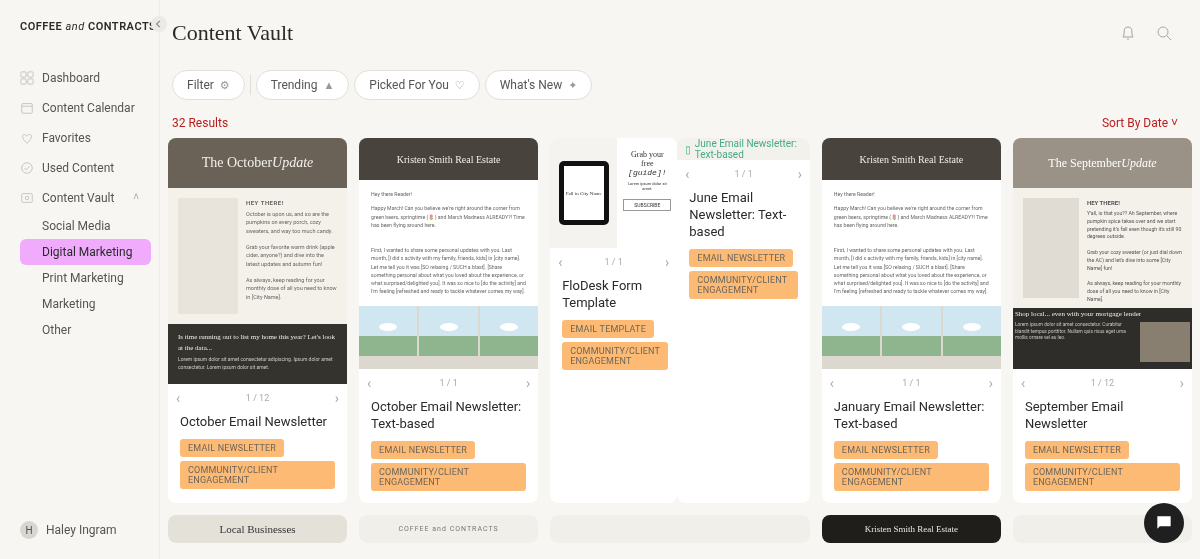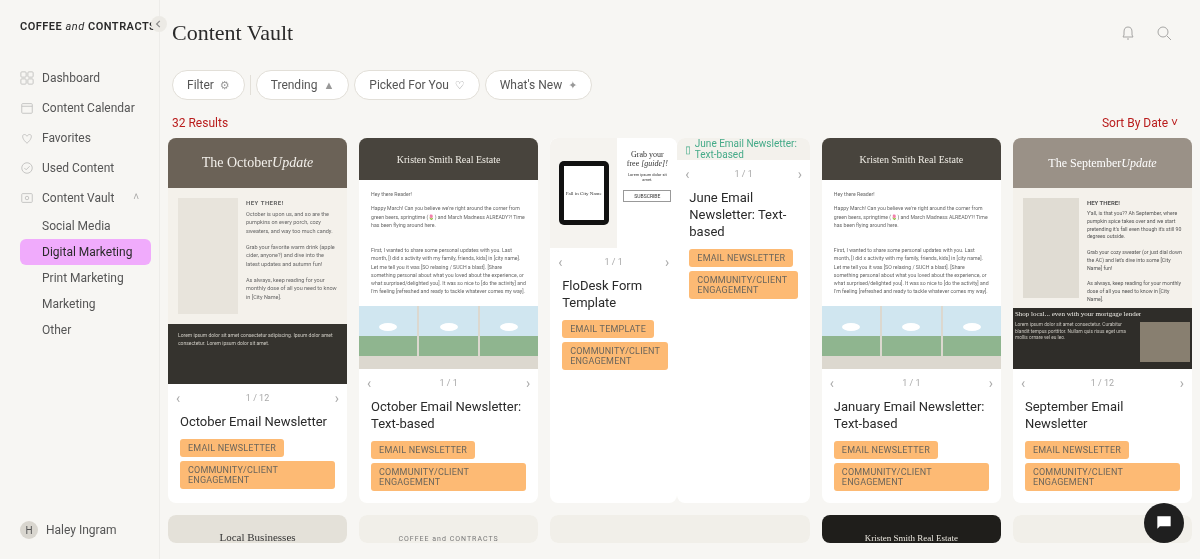--- a/index.html
+++ b/index.html
@@ -209,21 +209,21 @@
 .flodesk .tablet .scr {
   width: 40px; height: 54px; background: #fff;
   display:flex;align-items:center;justify-content:center;
   font-size:5px;color:#333;text-align:center;font-family:Georgia,serif;
 }
 .flodesk .fright {
   flex: 1; padding: 12px 6px;
   text-align: center; font-size: 7px; color: #333;
 }
 .flodesk .fright .fgrab { font-family: Georgia, serif; font-size: 8px; }
-.flodesk .fright .fem { font-style: italic; }
+.flodesk .fright .fem { font-style: italic; font-family: Liberation Mono, monospace; }
 .flodesk .fright .btn { display:inline-block;margin-top:8px;border:1px solid #999;padding:2px 10px;font-size:5px;}
 .sept .sbanner {
   height: 50px;
   background: linear-gradient(0deg,#9a9187,#9a9187);
   color: #fff; display:flex;align-items:center;justify-content:center;
   font-family: Georgia, serif; font-size: 12px;
 }
 .sept .sbody {
   background: #f4f1eb; height: 120px; display:flex; padding: 10px; gap:8px;
 }
@@ -250,21 +250,21 @@
 .tag {
   font-size: 9px; letter-spacing: 0.2px;
   background: #fdba74; color: #6b665c;
   padding: 4px 8px; border-radius: 3px;
   text-transform: uppercase;
 }
 .alt-thumb {
   height: 22px; background: #f3f1ec; display:flex;align-items:center;
   font-size:10px; color:#4a8; padding-left:8px;
 }
-.row2 .thumb { height: 28px; display:flex;align-items:flex-end;justify-content:center; }
+.row2 .thumb { height: 28px; display:flex;align-items:center;justify-content:center; }
 .row2 .dk { background:#1f1e1b; color:#e9e6de; font-family:Georgia,serif; font-size:9px;}
 .row2 .lt { background:#f1efe9; color:#777; font-size:7px; letter-spacing:1px;}
 .row2 .gr { background:#e4e1d9; font-family:Georgia,serif; font-size:11px; color:#333;}
 .chat-btn {
   position: fixed; bottom: 16px; right: 16px;
   width: 40px; height: 40px; border-radius: 50%;
   background: #1f1f1f; display:flex;align-items:center;justify-content:center;
   cursor:pointer;
 }
 .chat-btn svg { width: 20px; height: 20px; fill: #fff; }
@@ -397,20 +397,21 @@
         <div class="oct-body">
           <div class="ph"></div>
           <div class="txt">
             <div class="ht">HEY THERE!</div>
             <div>October is upon us, and so are the pumpkins on every porch, cozy sweaters, and way too much candy.</div><br>
             <div>Grab your favorite warm drink (apple cider, anyone?) and dive into the latest updates and autumn fun!</div><br>
             <div>As always, keep reading for your monthly dose of all you need to know in [City Name].</div>
           </div>
         </div>
         <div class="oct-dark">
+          <div class="dh">Is time running out to list my home this year? Let's look at the data...</div>
           <div>Lorem ipsum dolor sit amet consectetur adipiscing. Ipsum dolor amet consectetur. Lorem ipsum dolor sit amet.</div>
         </div>
       </div>
       <div class="carousel-ctrl">
         <span class="arrow">‹</span>
         <span>1 / 12</span>
         <span class="arrow">›</span>
       </div>
       <div class="card-title">October Email Newsletter</div>
       <div class="tags">

